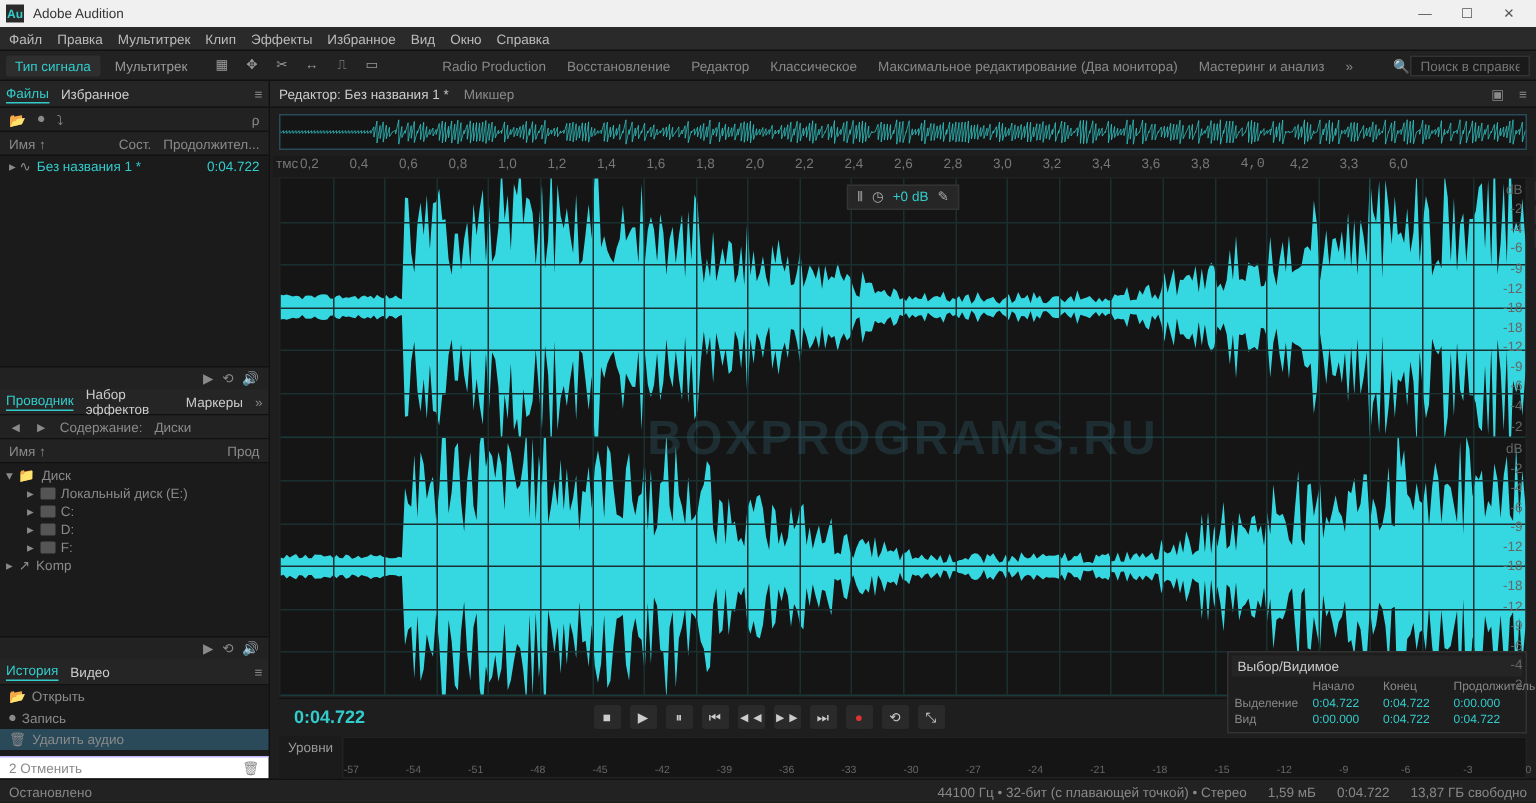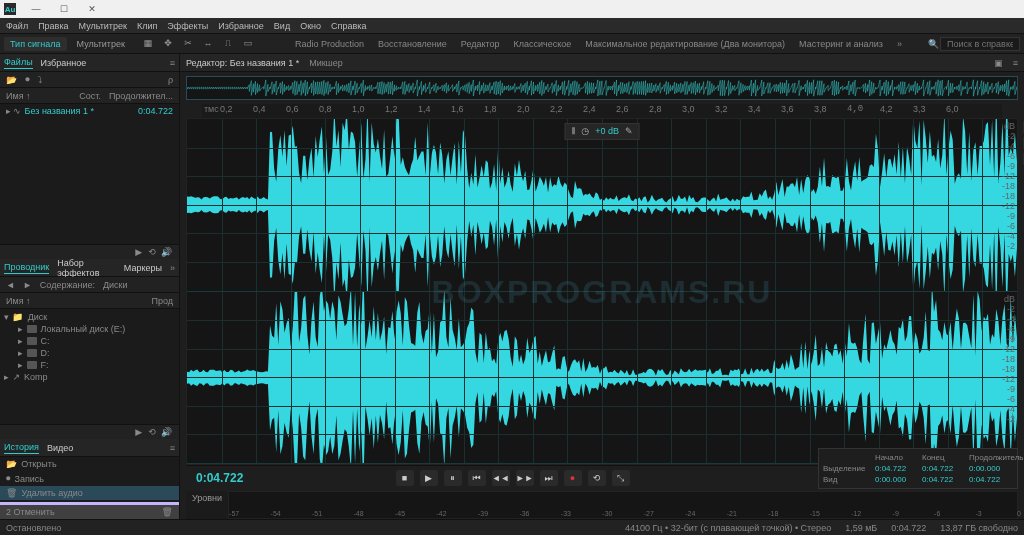--- a/index.html
+++ b/index.html
@@ -31,38 +31,38 @@
 .file-row .dur{color:#3cc}
 .left-bottom{display:flex;justify-content:flex-end;padding:2px 6px;gap:6px;background:#222;border-top:1px solid #111}
 .browser{flex:1;display:flex;flex-direction:column;min-height:0}
 .browser-body{flex:1;background:#1b1b1b;padding:2px 4px;overflow:hidden}
 .tree-row{display:flex;align-items:center;gap:4px;padding:1px 0}
 .tree-row .disk-icon{width:10px;height:8px;background:#555;border-radius:1px}
 .history{flex:0 0 80px;display:flex;flex-direction:column}
 .history-body{flex:1;background:#1b1b1b}
 .hist-row{display:flex;align-items:center;gap:4px;padding:2px 6px}
 .hist-row.sel{background:#2a4a5a;color:#ddd}
-.hist-foot{padding:2px 6px;background:#404040;border-top:3px solid #c4b5fd}
+.hist-foot{padding:2px 6px;background:#ffffff;border-top:1px solid #c4b5fd}
 .right-col{flex:1;display:flex;flex-direction:column;min-height:0}
 .editor-tabs{height:18px;display:flex;align-items:center;background:#252525;padding:0 6px;gap:10px;border-bottom:1px solid #111}
 .editor-tabs .tab{cursor:pointer}
 .editor-tabs .tab.active{color:#ccc}
 .overview{height:24px;background:#151515;margin:4px 6px;border:1px solid #2a4a5a;position:relative;overflow:hidden}
-.ruler{height:14px;background:#1a1a1a;margin:0 22px;display:flex;position:relative;font-size:8px}
+.ruler{height:14px;background:#1a1a1a;margin:0 2px;display:flex;position:relative;font-size:8px}
 .ruler span{position:absolute;color:#777}
 .wave-area{flex:1;background:#151515;margin:0 6px;position:relative;border:1px solid #222;display:flex;flex-direction:column}
 .hud{position:absolute;top:4px;left:50%;transform:translateX(-50%);background:rgba(40,40,40,.9);padding:2px 6px;display:flex;gap:6px;border:1px solid #333;z-index:5}
 .hud span{color:#aaa}
 .channel{flex:1;position:relative;border-bottom:1px solid #1a3a3a}
 .channel:last-child{border-bottom:none}
 .grid-h{position:absolute;left:0;right:0;height:1px;background:#1a3030}
 .grid-v{position:absolute;top:0;bottom:0;width:1px;background:#1a3030}
 .center-line{position:absolute;left:0;right:0;top:50%;height:1px;background:#3a1a1a}
 .wave-svg{position:absolute;inset:0;width:100%;height:100%}
-.db-scale{position:absolute;right:2px;top:0;bottom:0;width:16px;display:flex;flex-direction:column;justify-content:flex-start;font-size:7px;padding:2px 0;z-index:3}
+.db-scale{position:absolute;right:2px;top:0;bottom:0;width:16px;display:flex;flex-direction:column;justify-content:space-between;font-size:7px;padding:2px 0;z-index:3}
 .db-scale span{color:#666;text-align:right}
 .side-icons{position:absolute;right:-18px;top:2px;display:flex;flex-direction:column;gap:4px}
 .side-icons span{width:12px;height:12px;background:#2a2a2a;color:#888;text-align:center;cursor:pointer}
 .transport{height:24px;background:#1e1e1e;margin:0 6px;display:flex;align-items:center;border-top:1px solid #111}
 .timecode{color:#3cc;font-size:12px;font-weight:bold;padding:0 10px}
 .tbtns{display:flex;gap:6px;margin-left:auto;margin-right:auto}
 .tbtn{width:18px;height:16px;background:#2a2a2a;color:#ccc;text-align:center;line-height:16px;cursor:pointer;border-radius:2px}
 .tbtn.rec{color:#d33}
 .zoom-btns{display:flex;gap:4px;margin-left:auto}
 .zoom-btns span{width:14px;height:14px;color:#888;text-align:center;cursor:pointer}
@@ -78,20 +78,21 @@
 .statusbar{height:16px;background:#222;display:flex;align-items:center;padding:0 6px;gap:14px;border-top:1px solid #111;font-size:8px}
 .statusbar span{color:#888}
 .statusbar .sep{flex:1}
 .watermark{position:absolute;left:50%;top:50%;transform:translate(-50%,-50%);font-size:32px;font-weight:bold;color:rgba(60,120,140,.25);letter-spacing:2px;pointer-events:none;z-index:10;font-family:Arial}
 </style>
 </head>
 <body>
 
 <div class="titlebar">
   <div class="logo">Au</div>
+  <span class="title">Adobe Audition</span>
   <span class="wbtn">—</span>
   <span class="wbtn">☐</span>
   <span class="wbtn">✕</span>
 </div>
 
 <div class="menubar">
   <span>Файл</span>
   <span>Правка</span>
   <span>Мультитрек</span>
   <span>Клип</span>
@@ -439,20 +440,21 @@
           <span style="left: 73.6842%;">-15</span>
           <span style="left: 78.9474%;">-12</span>
           <span style="left: 84.2105%;">-9</span>
           <span style="left: 89.4737%;">-6</span>
           <span style="left: 94.7368%;">-3</span>
           <span style="left: 100%;">0</span>
         </div>
     </div>
 
     <div class="sel-panel">
+      <div class="hdr">Выбор/Видимое</div>
       <div class="sel-grid">
         <span></span>
         <span>Начало</span>
         <span>Конец</span>
         <span>Продолжительность</span>
         <span>Выделение</span>
         <span class="val">0:04.722</span>
         <span class="val">0:04.722</span>
         <span class="val">0:00.000</span>
         <span>Вид</span>

